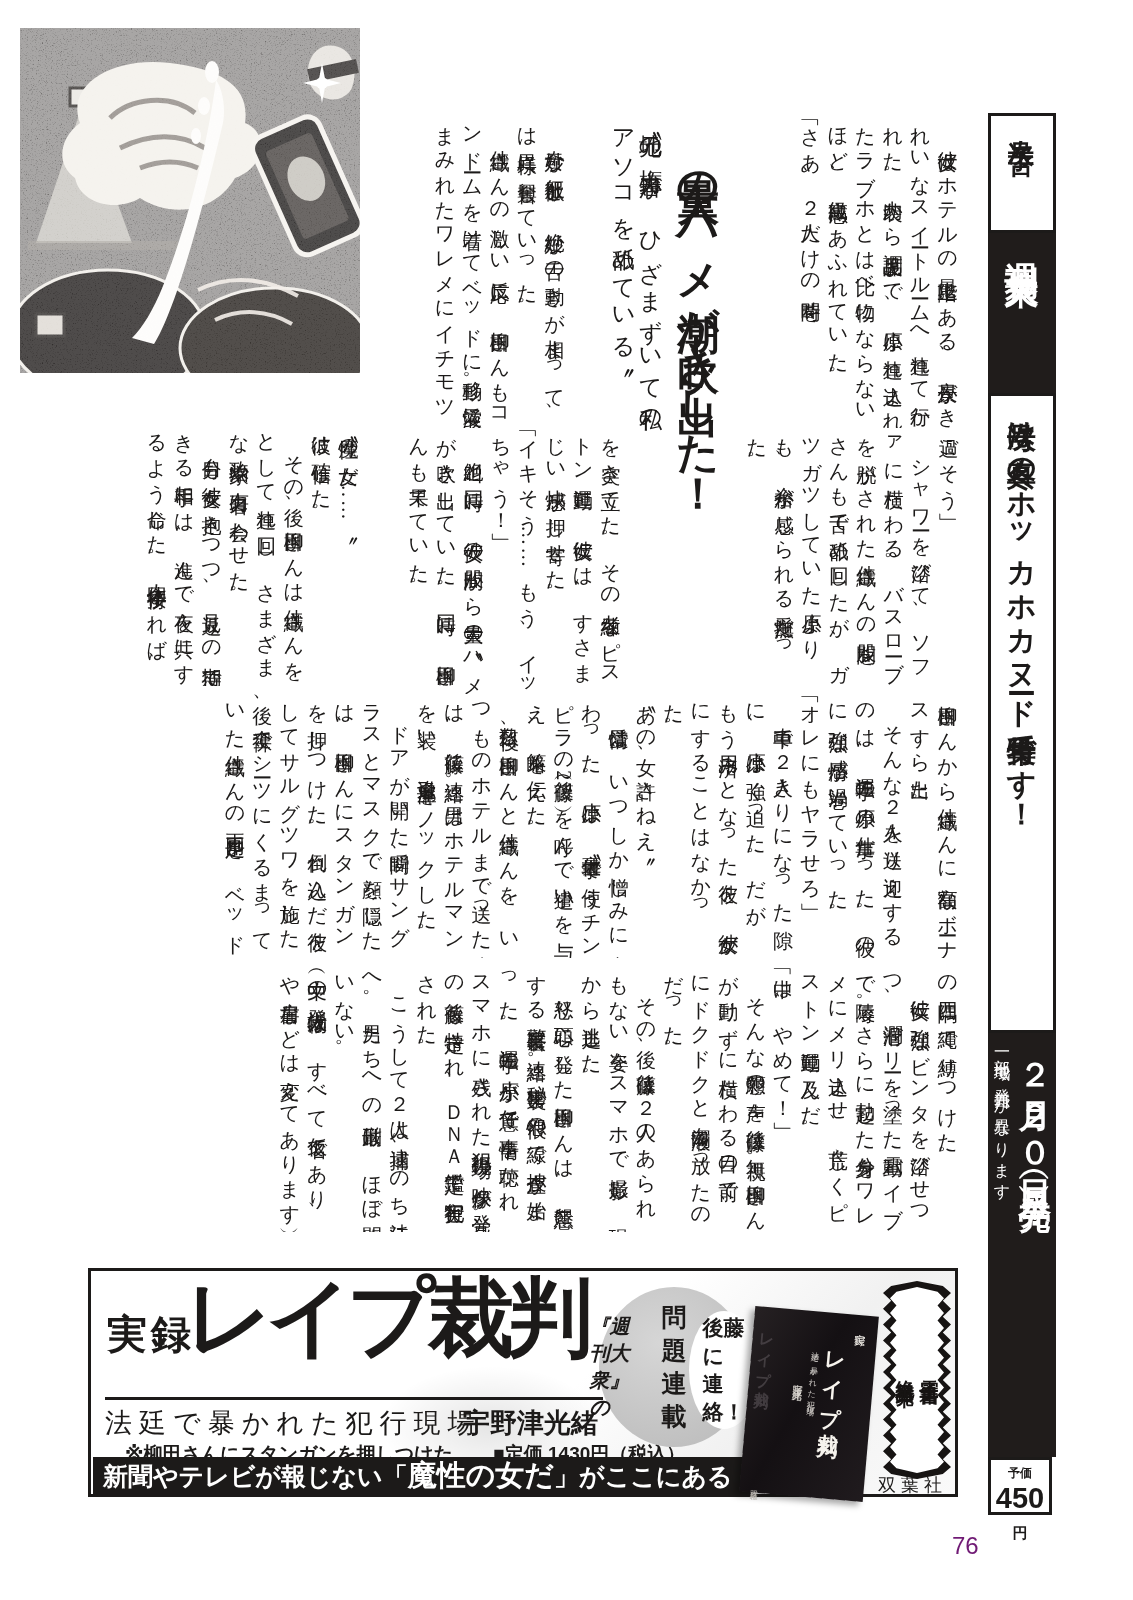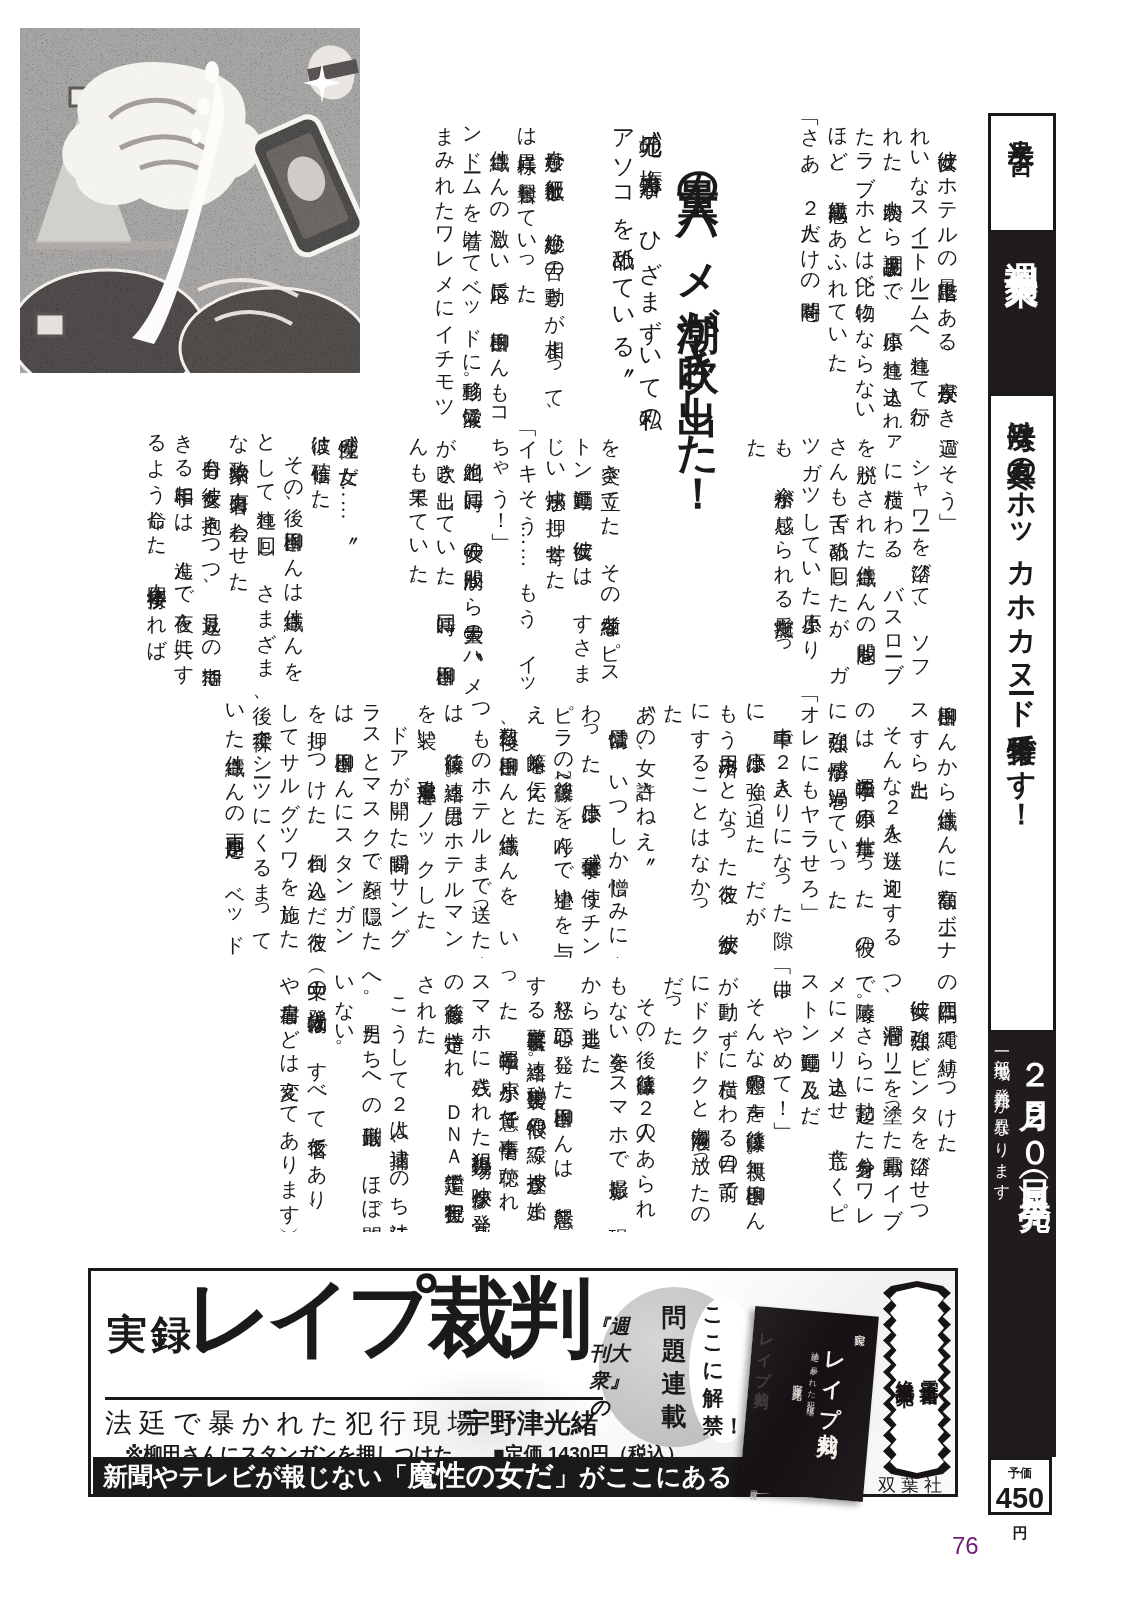--- a/index.html
+++ b/index.html
@@ -166,21 +166,21 @@
     <div class="ad-kicker">実録</div>
     <div class="ad-title">レイプ裁判</div>
     <div class="ad-rule"></div>
     <div class="ad-tagline">法廷で暴かれた犯行現場</div>
     <div class="ad-author">宇野津光緒</div>
     <div class="ad-notes"><span>※柳田さんにスタンガンを押しつけた</span><span class="gap">■定価 1430円（税込）</span></div>
     <div class="ad-bar"><span>新聞やテレビが報じない「</span><span class="em">魔性の女だ</span><span>」がここにある！</span></div>
     <div class="ad-bubble">
       <div class="l1">『週刊大衆』の</div>
       <div class="l2">問題連載</div>
-      <div class="callout">ここに解禁！</div>
+      <div class="callout">後藤に連絡！</div>
     </div>
     <div class="book">
       <div class="bk-ghost">レイプ裁判</div>
       <div class="bk-kicker">実録</div>
       <div class="bk-title">レイプ裁判</div>
       <div class="bk-sub">法廷で暴かれた犯行現場</div>
       <div class="bk-author">宇野津光緒</div>
       <div class="bk-pub">双葉社</div>
     </div>
     <div class="ribbon">

